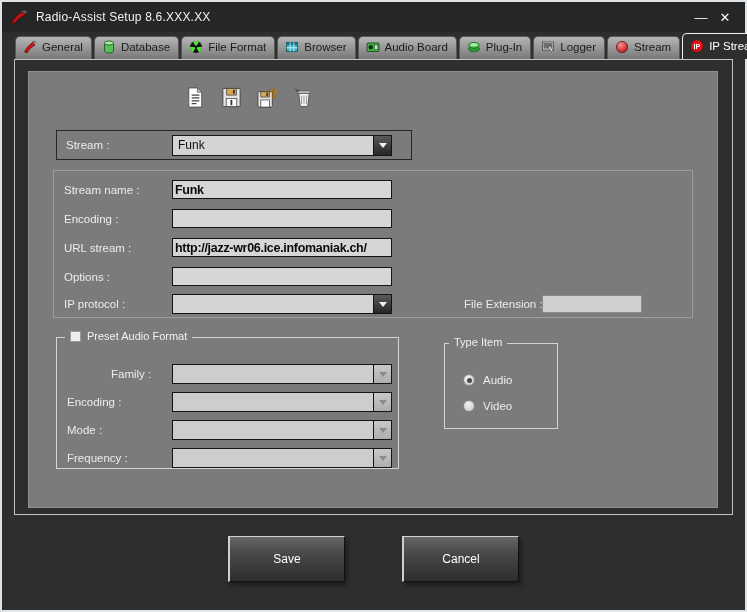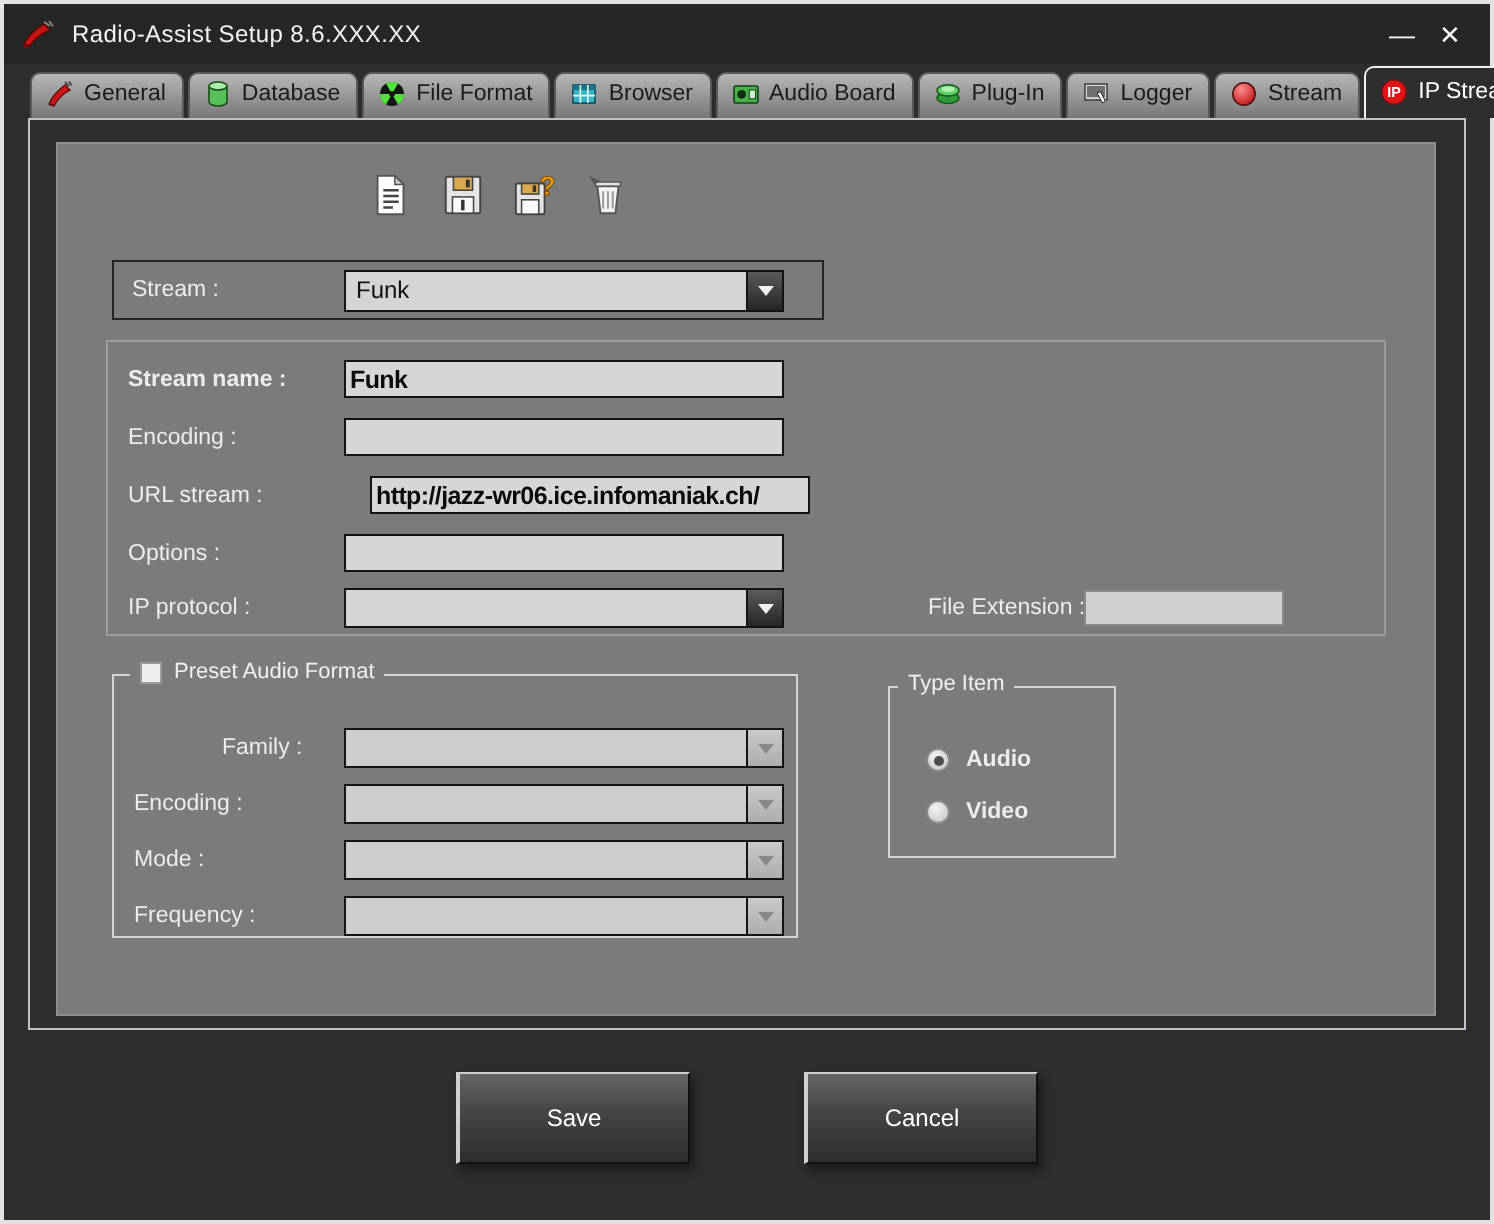--- a/index.html
+++ b/index.html
@@ -110,21 +110,21 @@
   }
   .combo.disabled { background:#cdcdcd; }
   .combo.disabled .cbtn { background:linear-gradient(180deg,#c9c9c9,#aeaeae); }
   .combo.disabled .carrow { border-top-color:#8a8a8a; }
 
   
   .checkbox {
     width:11px; height:11px; background:#eeeeee; border:1px solid #9a9a9a; display:inline-block;
   }
   .radio-row {
-    position:absolute; display:flex; align-items:center; gap:8px; cursor:default;font-weight:bold;
+    position:absolute; display:flex; align-items:center; gap:8px; cursor:default;
   }
   .radio {
     width:12px; height:12px; border-radius:50%;
     background:radial-gradient(circle at 38% 32%, #f2f2f2, #c2c2c2);
     border:1px solid #8a8a8a;
     display:flex; align-items:center; justify-content:center;
   }
   .radio .dot { width:5px; height:5px; border-radius:50%; background:#4c4c4c; display:none; }
   .radio-row.selected .radio .dot { display:block; }
   .radio-label { font-size:11.5px; color:#ececec; }
@@ -290,28 +290,28 @@
         <span class="flabel" style="left:9px; top:8px;">Stream :</span>
         <div class="combo" style="left:115px; top:4px; width:220px; height:21px;">
           <span class="cval">Funk</span>
           <span class="cbtn">
               <span class="carrow"></span>
             </span>
         </div>
       </div>
 
       <div class="fields-group">
-        <span class="flabel" style="left:10px; top:13px;font-weight:bold;">Stream name :</span>
+        <span class="flabel" style="left:10px; top:13px;">Stream name :</span>
         <input class="tinput bold" style="left: 118px; top: 9px; width: 220px; height: 19px;" value="Funk">
 
         <span class="flabel" style="left:10px; top:42px;">Encoding :</span>
         <input class="tinput" style="left: 118px; top: 38px; width: 220px; height: 19px;" value="">
 
         <span class="flabel" style="left:10px; top:71px;">URL stream :</span>
-        <input class="tinput bold" style="left: 131px; top: 67px; width: 220px; height: 19px;" value="http://jazz-wr06.ice.infomaniak.ch/">
+        <input class="tinput bold" style="left: 118px; top: 67px; width: 220px; height: 19px;" value="http://jazz-wr06.ice.infomaniak.ch/">
 
         <span class="flabel" style="left:10px; top:100px;">Options :</span>
         <input class="tinput" style="left: 118px; top: 96px; width: 220px; height: 19px;" value="">
 
         <span class="flabel" style="left:10px; top:127px;">IP protocol :</span>
         <div class="combo" style="left:118px; top:123px; width:220px; height:20px;">
           <span class="cval"></span>
           <span class="cbtn">
               <span class="carrow"></span>
             </span>

